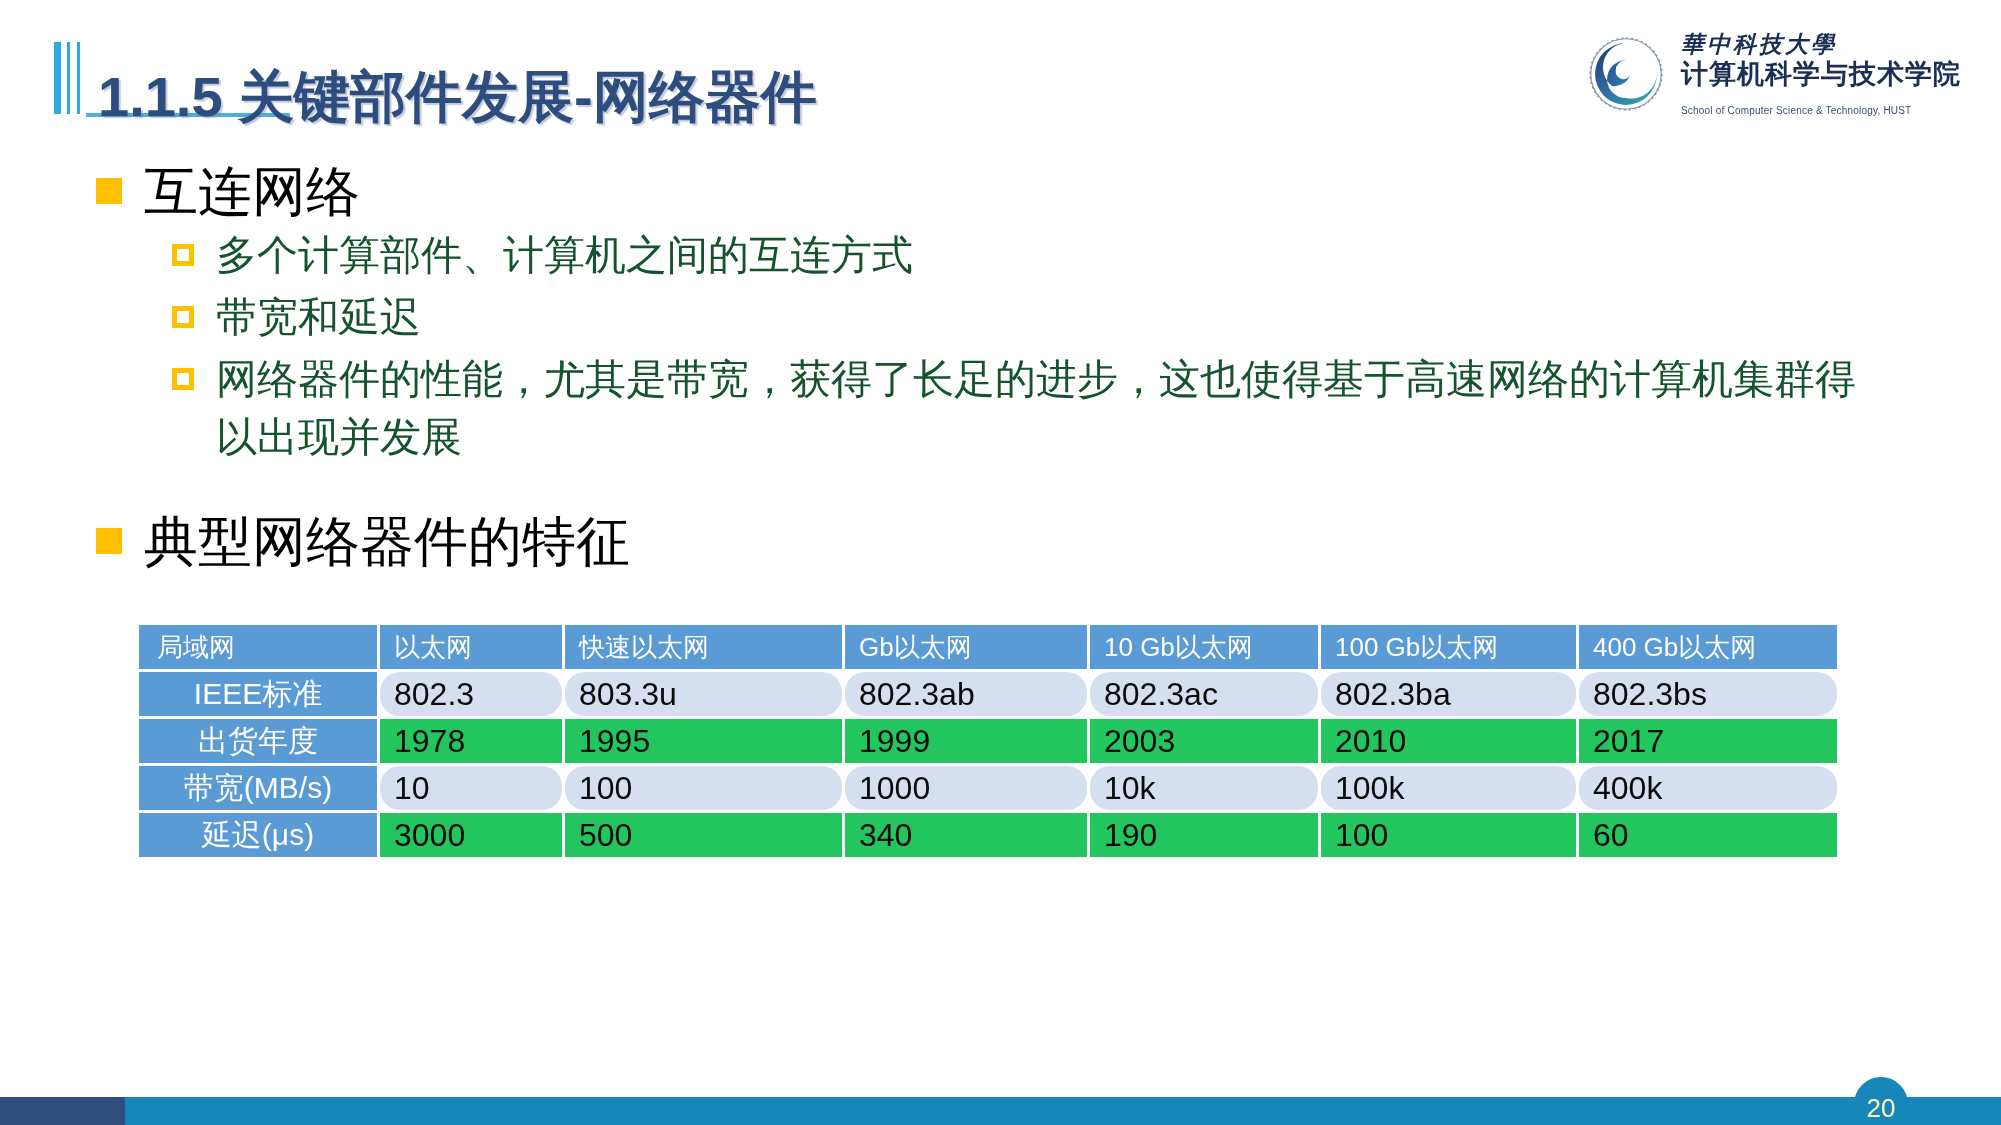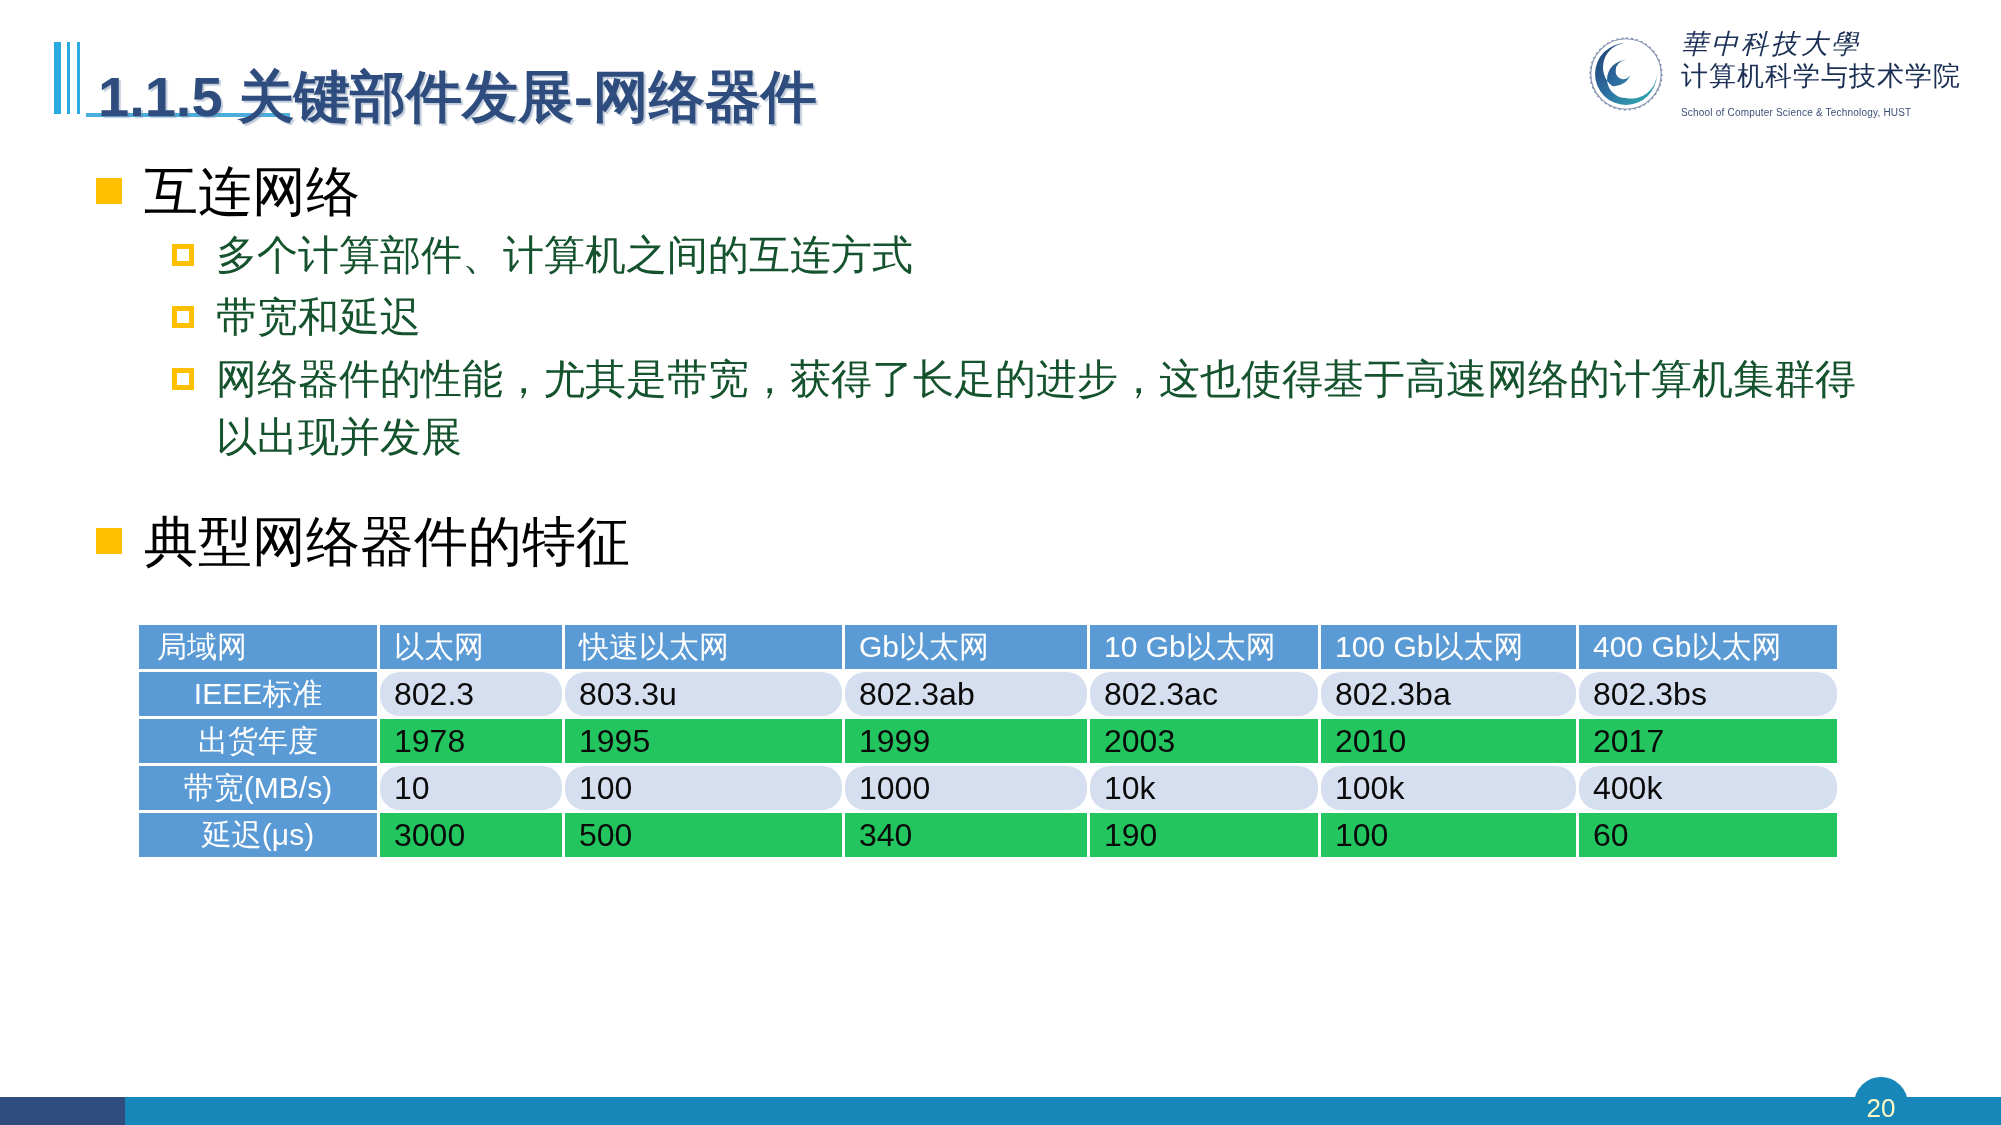--- a/index.html
+++ b/index.html
@@ -82,30 +82,30 @@
     flex: 0 0 auto;
   }
   #logo-text {
     display: flex;
     flex-direction: column;
     justify-content: center;
     line-height: 1;
   }
   #logo-univ {
     font-family: "Liberation Serif", "DejaVu Serif", serif;
-    font-size: 27px;
-    font-weight: normal;
+    font-size: 23px;
+    font-weight: bold;
     color: #1b2f55;
     letter-spacing: 3px;
     font-style: italic;
     white-space: nowrap;
   }
   #logo-school {
     font-size: 27px;
-    font-weight: normal;
+    font-weight: bold;
     color: #1b2f55;
     letter-spacing: 1px;
     margin-top: 5px;
     white-space: nowrap;
     text-align: right;
   }
   #logo-en {
     font-size: 10px;
     color: #3b4f76;
     letter-spacing: 0.2px;
@@ -176,21 +176,21 @@
     border-spacing: 3px 3px;
     table-layout: fixed;
   }
   #net-table th, #net-table td {
     padding: 0;
     margin: 0;
   }
   #net-table th {
     background: #5B9BD5;
     color: #ffffff;
-    font-size: 30px;
+    font-size: 26px;
     font-weight: normal;
     text-align: left;
     height: 44px;
     padding-left: 14px;
     white-space: nowrap;
   }
   #net-table th.rowhead-col {
     padding-left: 18px;
   }
   #net-table td.rowhead {

